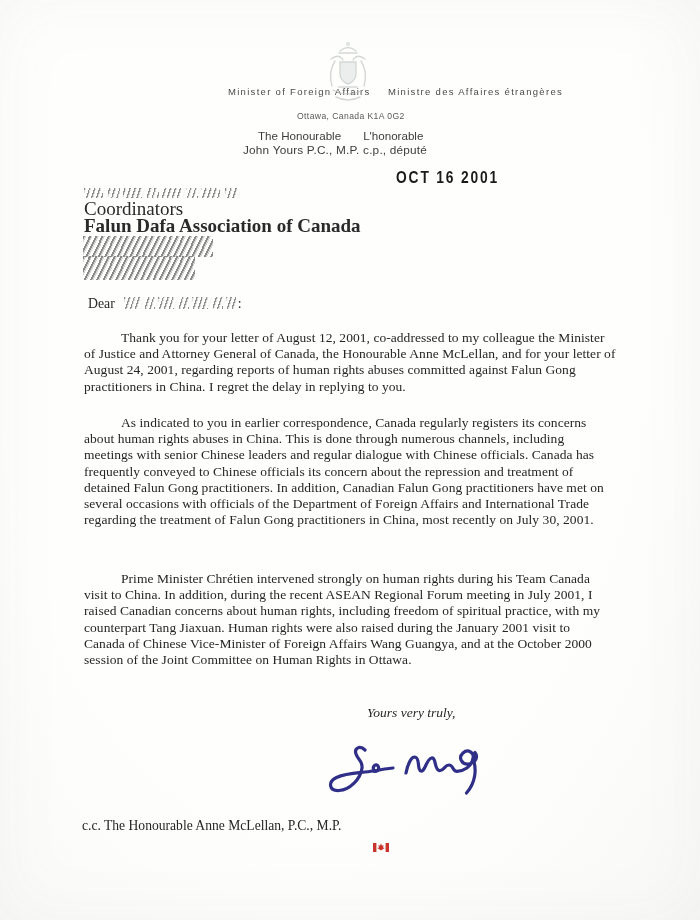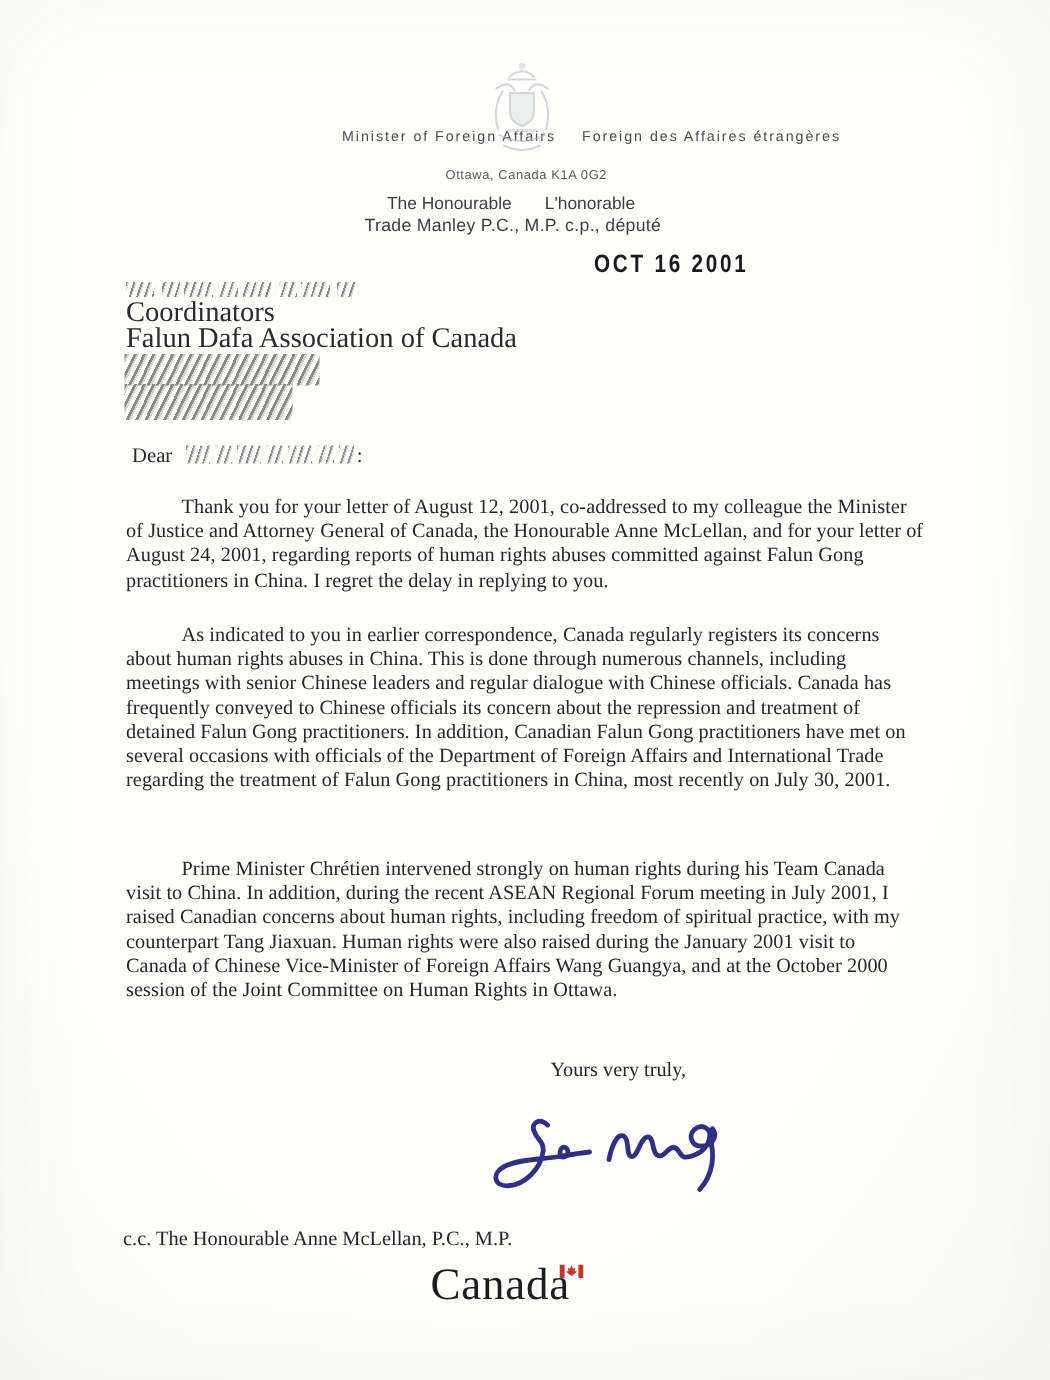--- a/index.html
+++ b/index.html
@@ -78,21 +78,21 @@
     position:absolute;left:84px;width:604px;
     font-size:13.5px;line-height:16.2px;color:#262626;
     white-space:pre-line;text-indent:37px;letter-spacing:.05px;
   }
   .p1{top:330px;}
   .p2{top:415px;}
   .p3{top:547px;margin-top:24px;}
   .p4{top:659px;}
   .closing{
     position:absolute;left:367px;top:705px;
-    font-size:13.5px;color:#262626;white-space:nowrap;
+    font-size:13.5px;color:#262626;white-space:nowrap;font-style:italic;
   }
   .signature{position:absolute;left:322px;top:744px;}
   .cc-line{
     position:absolute;left:82px;top:818px;
     font-size:13.6px;color:#262626;white-space:nowrap;
   }
   
   .wordmark{
     position:absolute;left:287px;top:840px;width:130px;height:40px;
   }
@@ -116,35 +116,35 @@
       <path d="M14,13 H32"></path>
       <path d="M6,19 Q14,13 18,20 M40,19 Q32,13 28,20"></path>
       <path d="M15,22 H31 V34 Q31,41 23,44 Q15,41 15,34 Z" fill="#dde2e0"></path>
       <path d="M10,21 Q3,32 7,46 M36,21 Q43,32 39,46"></path>
       <path d="M8,50 Q23,58 38,50"></path>
       <path d="M11,57 Q23,63 35,57"></path>
       <path d="M14,47 H32" stroke-width="2" stroke="#c6cccb"></path>
     </g>
   </svg>
 
-  <div class="lh-minister lh-fr">Foreign des Affaires étrangères</div>
+  <div class="lh-minister lh-fr">Ministre des Affaires étrangères</div>
 
   <div class="lh-address">Ottawa, Canada K1A 0G2</div>
 
   <div class="lh-honourable">
     <span>The Honourable</span><span class="gap"></span><span>L'honorable</span>
   </div>
 
-  <div class="lh-name">Trade Manley P.C.,  M.P. c.p.,  député</div>
+  <div class="lh-name">John Yours P.C.,  M.P. c.p.,  député</div>
 
   <div class="date-stamp">OCT 16 2001</div>
 
   <div class="redact-thin" style="left:84px;top:188px;width:156px;height:10px;"></div>
   <div class="recipient-line" style="top:201px;">Coordinators</div>
-  <div class="recipient-line" style="top:218px;">Falun Dafa Association of Canada</div>
+  <div class="recipient-line" style="top:218px;font-weight:bold;">Falun Dafa Association of Canada</div>
   <div class="scribble" style="left:83px;top:236px;width:130px;height:21px;"></div>
   <div class="scribble" style="left:83px;top:256px;width:112px;height:24px;"></div>
 
   <div class="salutation">
     <span>Dear</span><span class="redact-inline"></span><span>:</span>
   </div>
 
   <div class="para p1">Thank you for your letter of August 12, 2001, co-addressed to my colleague the Minister
 of Justice and Attorney General of Canada, the Honourable Anne McLellan, and for your letter of
 August 24, 2001, regarding reports of human rights abuses committed against Falun Gong
@@ -170,21 +170,20 @@
       <path d="M43,6 C38,1 32,4 34,10 C36,16 41,17 40,24 C38.5,35 28,46 17,46.5 C7,47 5.5,38 14.5,33.5 C25,28.5 39,29 51,27 C59,25.6 65,24.6 71,24"></path>
       <path d="M52,27 C49.5,21.5 55,18.5 56.5,23 C57.5,26.5 54,28 52,27"></path>
       <path d="M84,29 C86,19 90,11 94,13.5 C98,16 95,26 99,27 C103,28 104.5,15 109.5,14 C114.5,13 112,26 117.5,26.6 C122,27 122.5,21 127,21 C131.5,21 130.5,27.6 135,27.4 C142,27 149,23 151,15 C152.6,8.5 146,4.5 141,9 C136,13.5 139.5,21 147,20 C153.5,19 156.5,13 153,8.5"></path>
       <path d="M151,15 C155,25 153.5,39 144.5,49"></path>
     </g>
   </svg>
 
   <div class="cc-line">c.c.  The Honourable Anne McLellan, P.C., M.P.</div>
 
   <div class="wordmark">
-    <span class="wm-text">Canada</span>
     <svg class="flag" width="16" height="9" viewBox="0 0 16 9">
       <rect x="0" y="0" width="3.4" height="9" fill="#c8342c"></rect>
       <rect x="12.6" y="0" width="3.4" height="9" fill="#c8342c"></rect>
       <path d="M8,0.6 L9.1,2.8 L10.6,2.1 L10,4.4 L11.7,4.9 L8,7.6 L4.3,4.9 L6,4.4 L5.4,2.1 L6.9,2.8 Z" fill="#c8342c"></path>
     </svg>
   </div>
 
 </div>
 
 </body></html>

